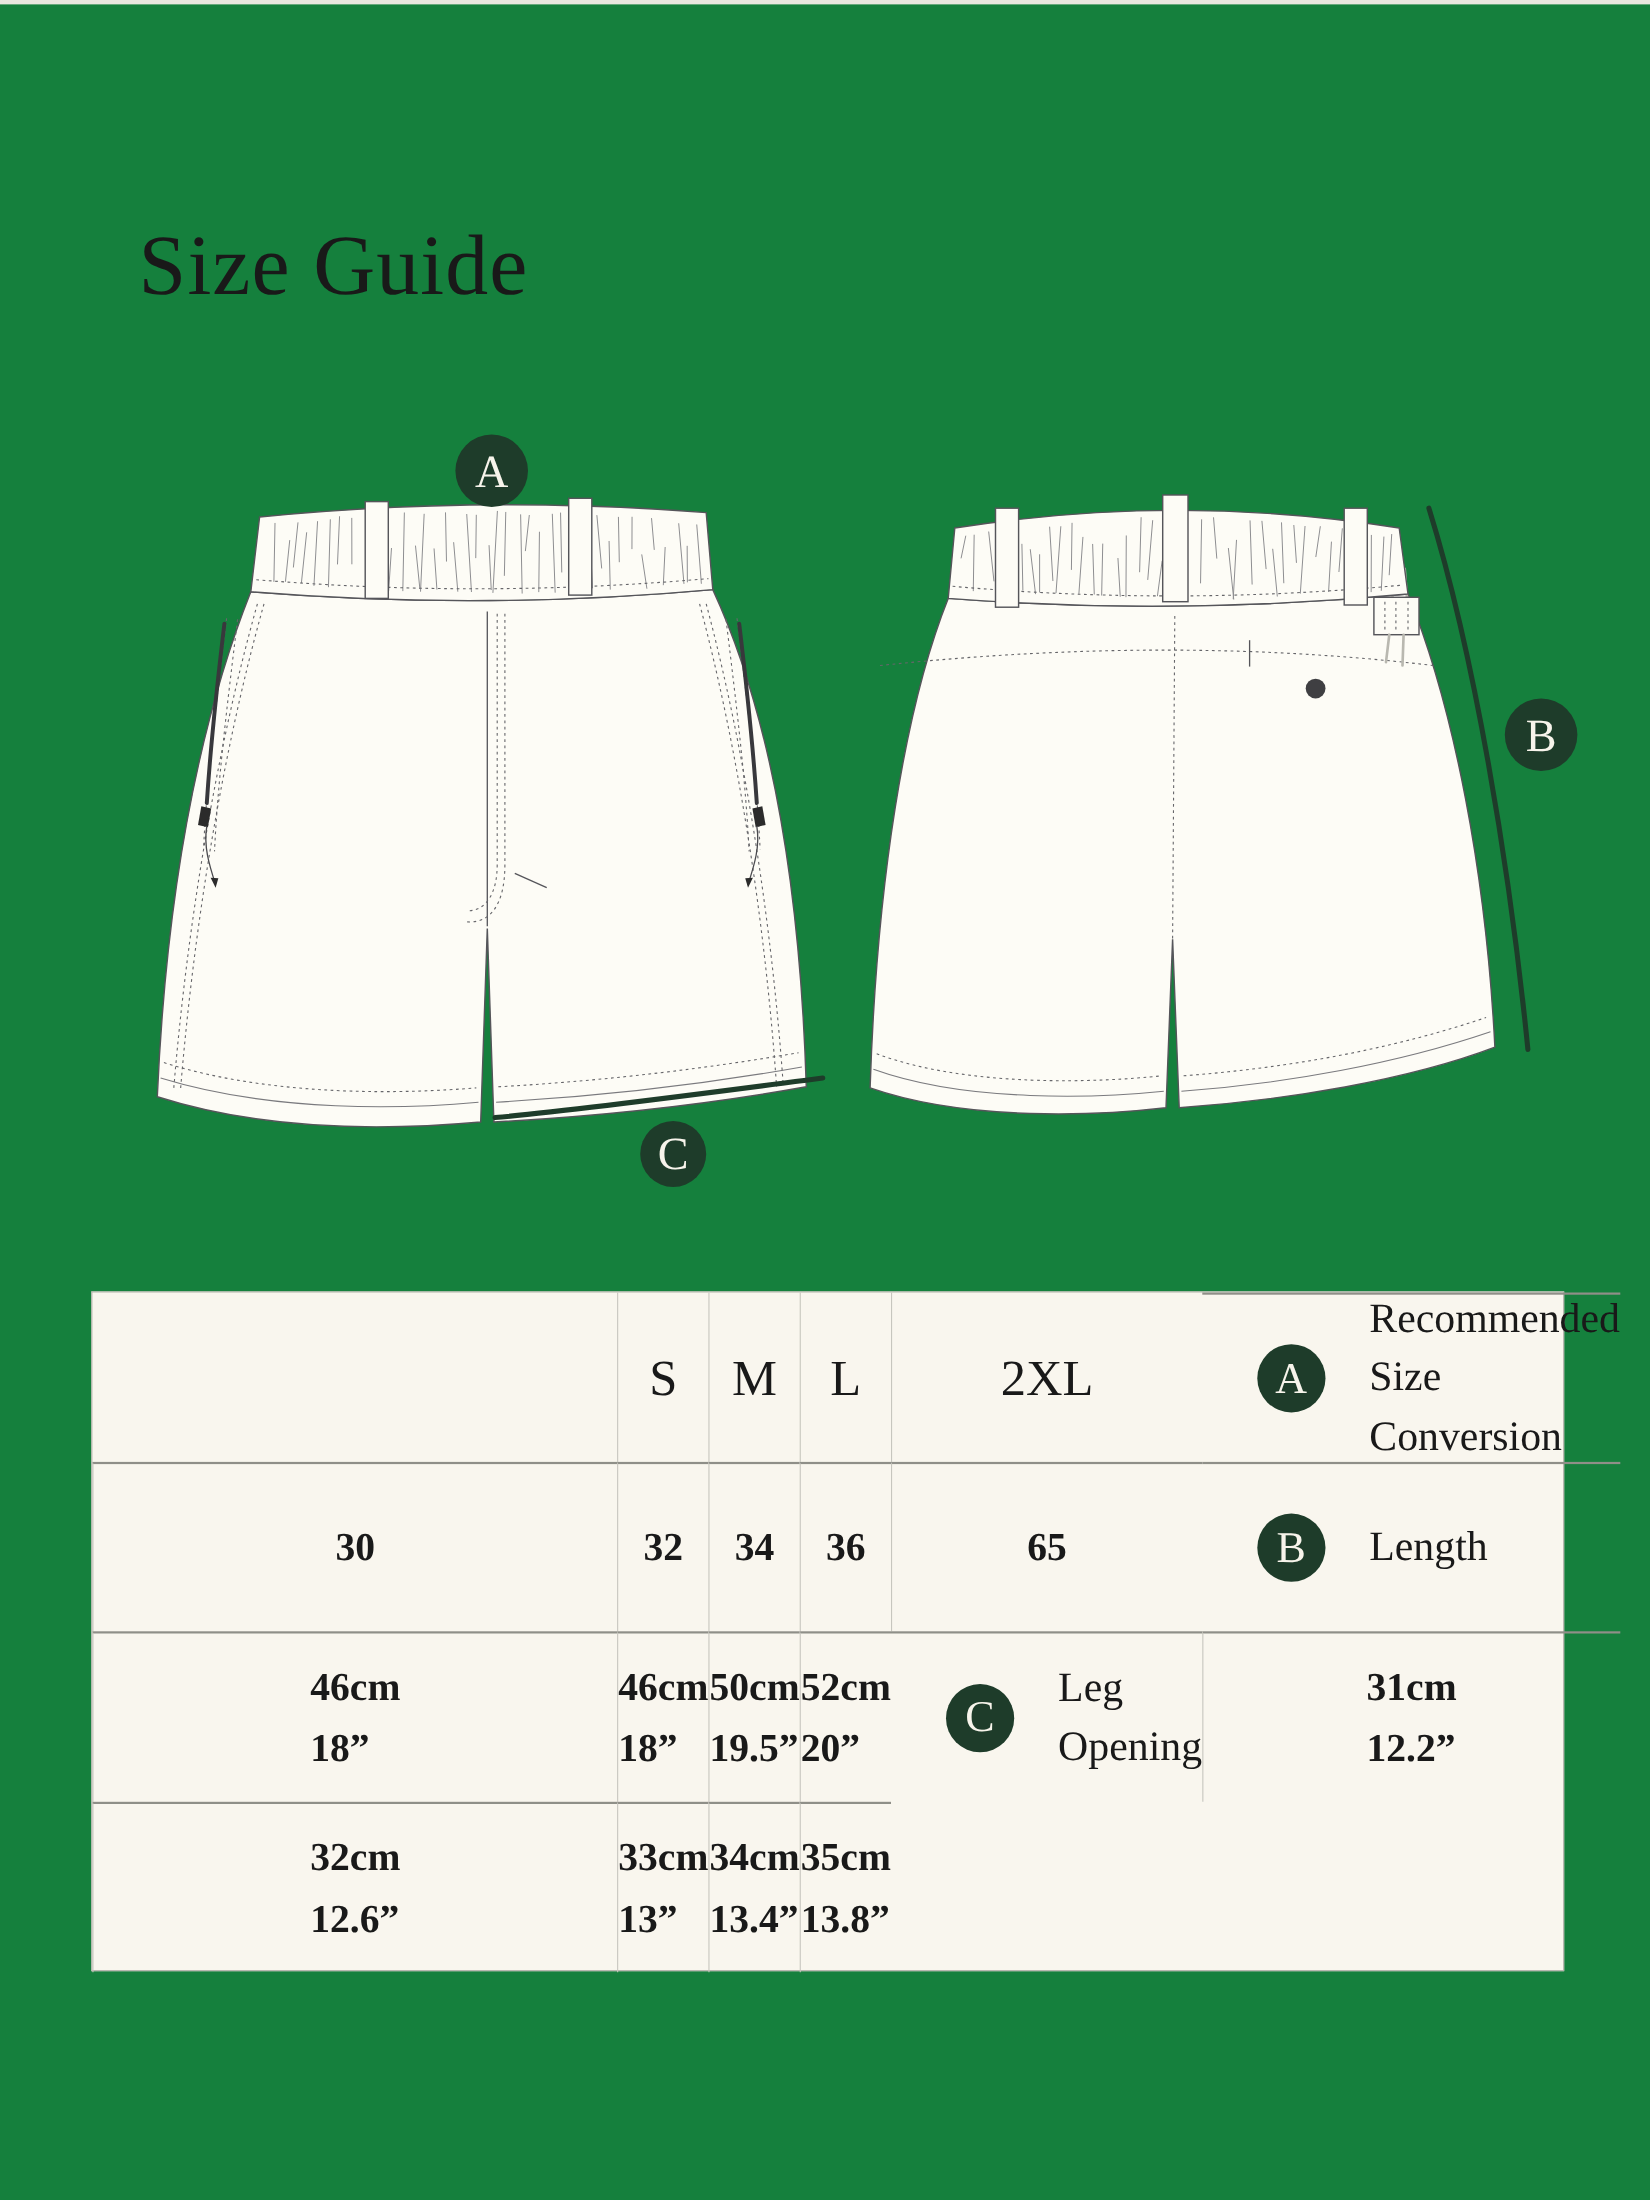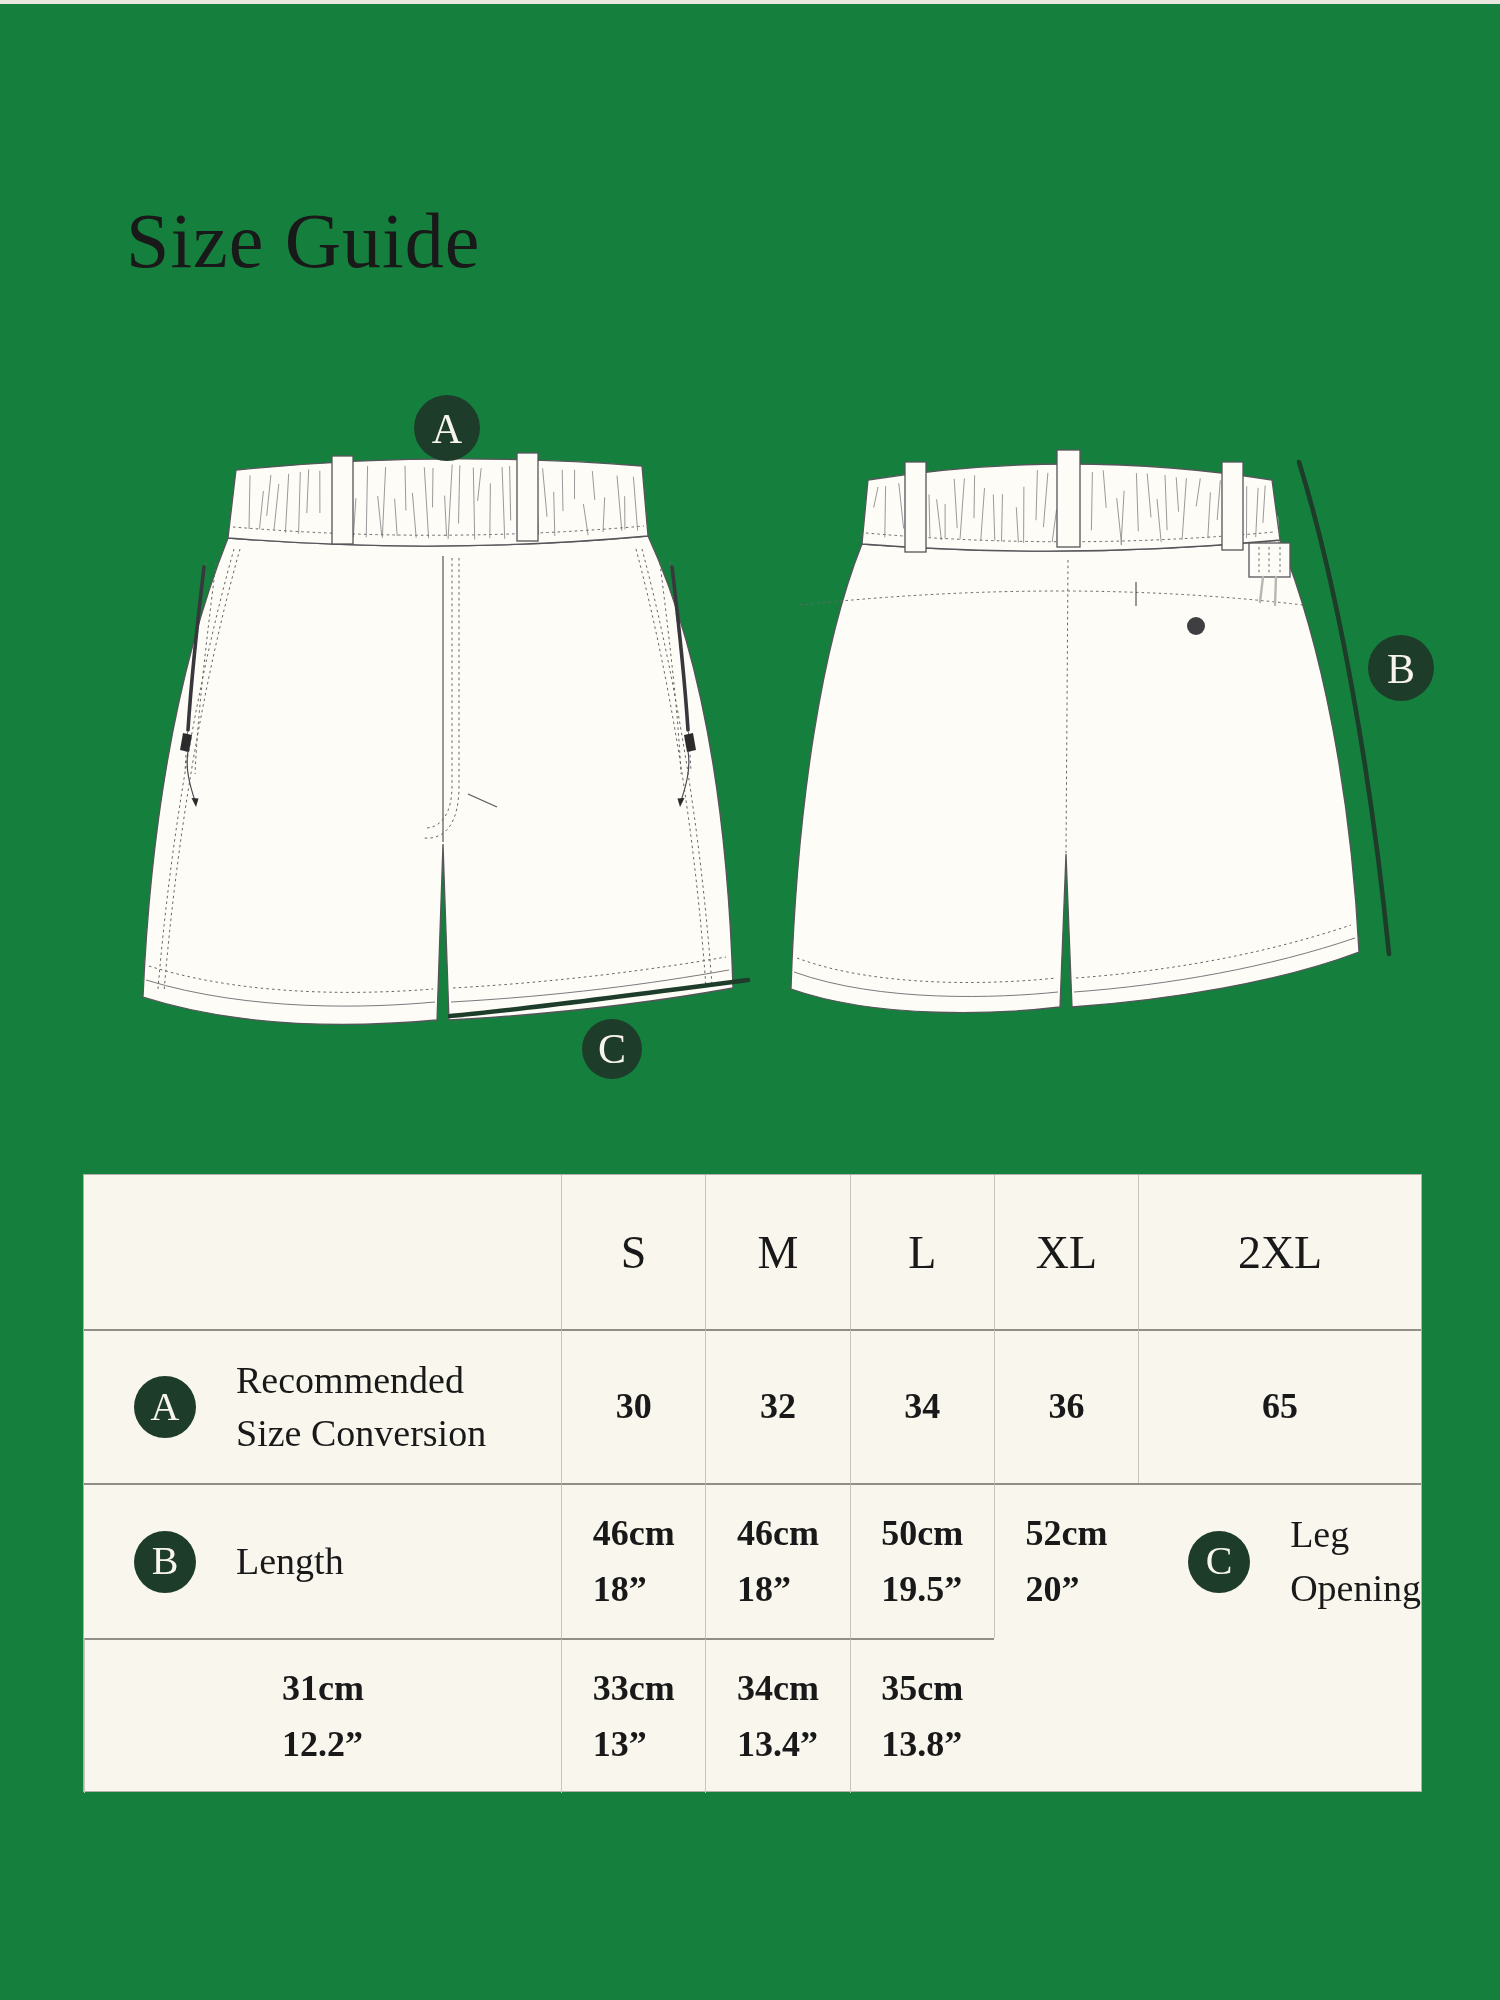--- a/index.html
+++ b/index.html
@@ -140,21 +140,20 @@
       <text class="badge-letter" x="612" y="1059">C</text>
     </g>
   </svg>
 
   <div class="size-table">
 
     <div class="cell"></div>
     <div class="cell vline head">S</div>
     <div class="cell vline head">M</div>
     <div class="cell vline head">L</div>
-    <div class="cell vline head">XL</div>
     <div class="cell vline head">2XL</div>
 
     <div class="cell hline label-cell">
       <div class="badge">A</div>
       <div class="row-label">
         <div>Recommended</div>
         <div>Size Conversion</div>
       </div>
     </div>
     <div class="cell vline hline value">30</div>
@@ -201,20 +200,26 @@
       </div>
     </div>
     <div class="cell vline hline value">
       <div class="value-stack">
           <div>31cm</div>
           <div>12.2”</div>
         </div>
     </div>
     <div class="cell vline hline value">
       <div class="value-stack">
+          <div>32cm</div>
+          <div>12.6”</div>
+        </div>
+    </div>
+    <div class="cell vline hline value">
+      <div class="value-stack">
           <div>33cm</div>
           <div>13”</div>
         </div>
     </div>
     <div class="cell vline hline value">
       <div class="value-stack">
           <div>34cm</div>
           <div>13.4”</div>
         </div>
     </div>

